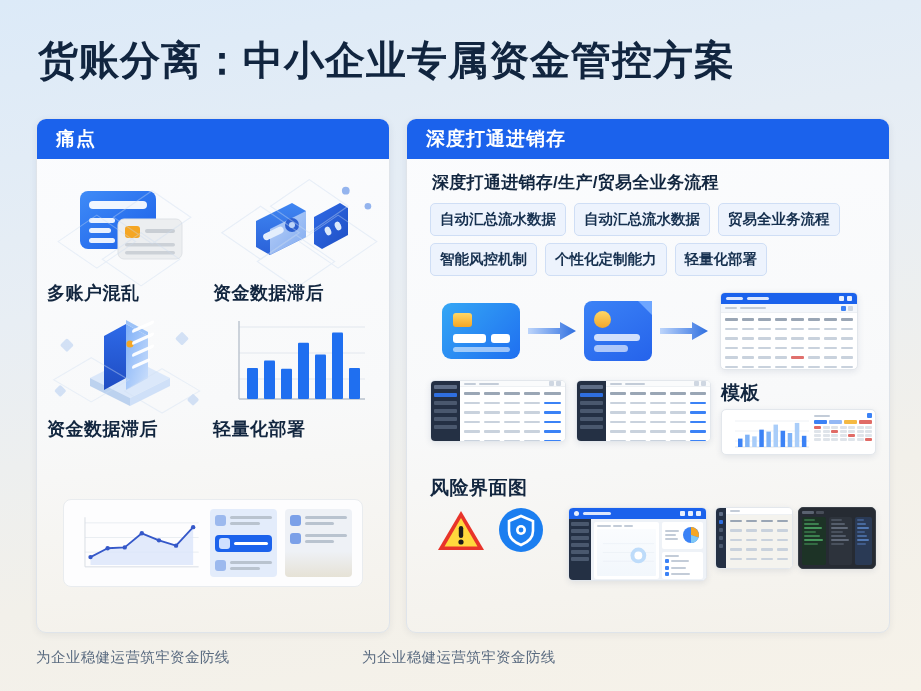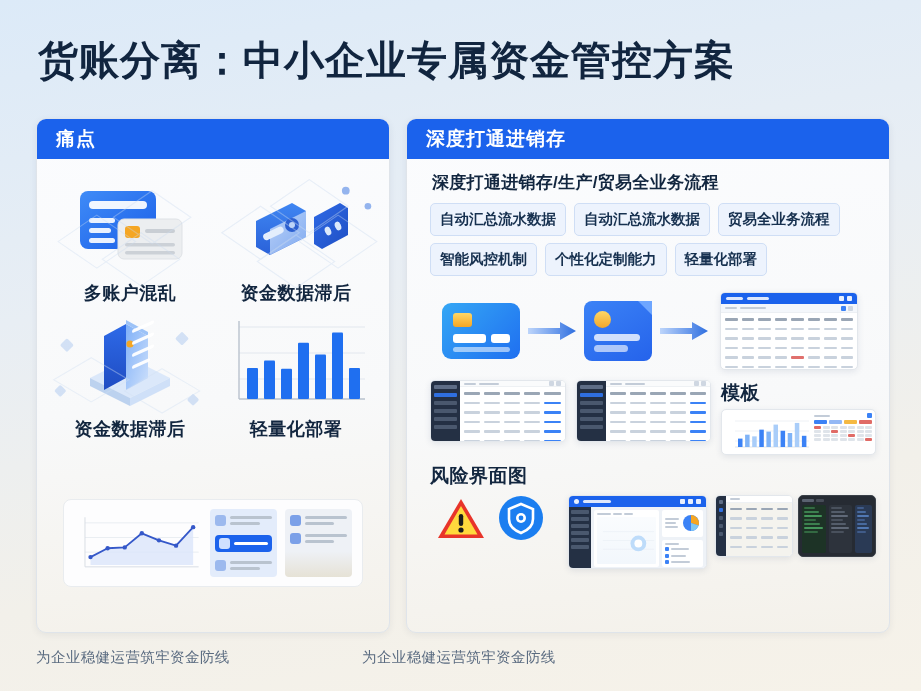--- a/index.html
+++ b/index.html
@@ -30,21 +30,21 @@
   .panel-head {
     height:40px; background:#1b62ec; display:flex; align-items:center;
     padding-left:19px; color:#fff; font-size:19px; font-weight:bold; letter-spacing:1px;
   }
 
   
   .pain-grid {
     display:grid; grid-template-columns:1fr 1fr;
     padding:14px 10px 0 10px; row-gap:4px;
   }
-  .pain-cell { display:flex; flex-direction:column; align-items:center;font-family:Liberation Serif, serif; }
+  .pain-cell { display:flex; flex-direction:column; align-items:flex-start;font-family:Liberation Serif, serif; }
   .pain-art { height:104px; width:100%; display:flex; align-items:center; justify-content:center; position:relative; }
   .pain-label {
     font-size:18px; font-weight:bold; color:#12263f; margin-top:4px; letter-spacing:.5px;
   }
 
   
   .iso-bg { position:absolute; inset:0; opacity:.5; }
 
   
   .combo-card {
@@ -673,21 +673,21 @@
                   <div style="height: 2.5px; background: rgb(223, 228, 234); border-radius: 1px;"></div>
                   <div style="height: 2.5px; background: rgb(223, 228, 234); border-radius: 1px;"></div>
                   <div style="height: 2.5px; background: rgb(223, 228, 234); border-radius: 1px;"></div>
                   <div style="height: 2.5px; background: rgb(224, 107, 102); border-radius: 1px;"></div>
                 </div>
             </div>
           </div>
         </div>
       </div>
 
-      <div style="display:flex;align-items:center;margin-top:8px;">
+      <div style="display:flex;align-items:center;margin-top:20px;">
         <div class="lbl-big" style="width:150px">风险界面图</div>
         <div style="flex:1"></div>
       </div>
 
       <div style="display:flex;align-items:flex-start;gap:8px;margin-top:6px;">
         <div style="display:flex;gap:12px;align-items:center;width:140px;padding-left:6px;">
           <svg width="50" height="45" viewBox="0 0 50 45">
             <path d="M25 3 L48 42 H2 Z" fill="#e8342a"></path>
             <path d="M25 10 L41.5 38.5 H8.5 Z" fill="#ffd93d"></path>
             <rect x="22.8" y="18" width="4.4" height="12" rx="2.2" fill="#1b1b1b"></rect>

